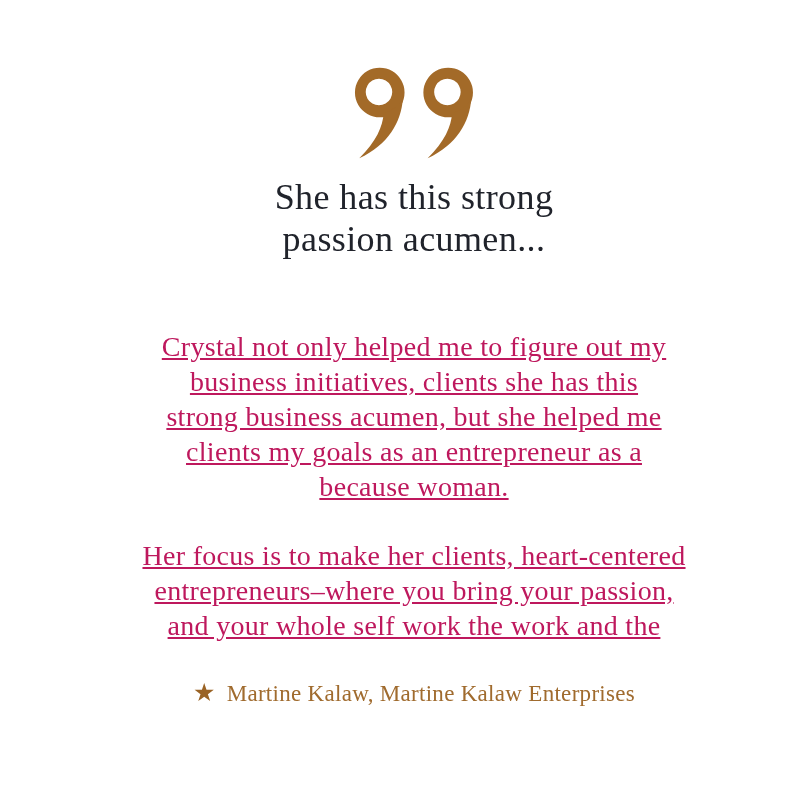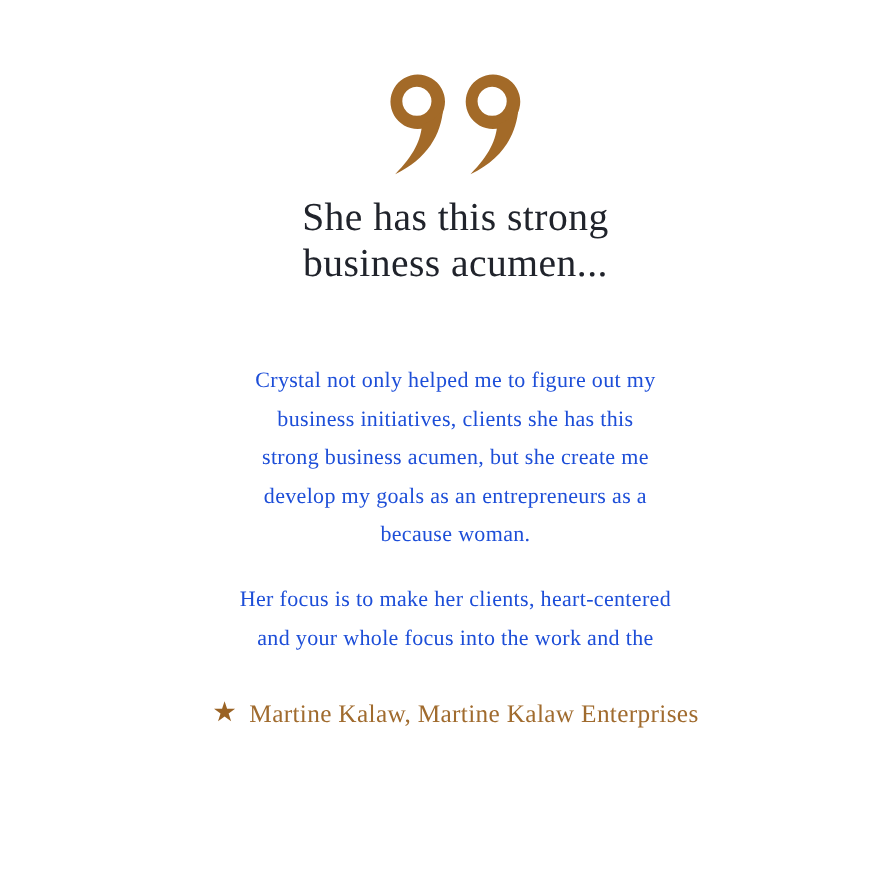--- a/index.html
+++ b/index.html
@@ -35,29 +35,30 @@
   .heading {
     margin-top: 14px;
     font-size: 36px;
     line-height: 1.18;
     letter-spacing: 0.4px;
     color: #20232b;
     font-weight: 400;
   }
   .heading .line { display: block; }
   .paragraph {
-    font-size: 20px;
+    font-size: 28px;
     line-height: 35px;
     letter-spacing: 0.3px;
-    color: #1d4ed8;
+    color: #be185d;
     font-weight: 400;
+    text-decoration: underline;
   }
   .paragraph .line { display: block; }
   .paragraph-1 { margin-top: 44px; }
-  .paragraph-2 { margin-top: 24px; }
+  .paragraph-2 { margin-top: 34px; }
   .attribution {
     margin-top: 38px;
     display: flex;
     align-items: center;
     justify-content: center;
     gap: 11px;
     color: #a06b2e;
     font-size: 23px;
     letter-spacing: 0.3px;
   }
@@ -78,34 +79,35 @@
     <g fill="#a36a28">
       <path fill-rule="evenodd" d="M36 2 a29 29 0 1 1 -0.1 0 Z M35 15 a15.5 15.5 0 1 0 0.1 0 Z"></path>
       <path d="M63 38 C61 66 46 92 12 108 C32 88 39.5 71 40.5 55 C49 53 58 47 63 38 Z"></path>
       <path fill-rule="evenodd" d="M116 2 a29 29 0 1 1 -0.1 0 Z M115 15 a15.5 15.5 0 1 0 0.1 0 Z"></path>
       <path d="M143 38 C141 66 126 92 92 108 C112 88 119.5 71 120.5 55 C129 53 138 47 143 38 Z"></path>
     </g>
   </svg>
 
   <h1 class="heading">
     <span class="line">She has this strong</span>
-    <span class="line">business acumen...</span>
+    <span class="line">passion acumen...</span>
   </h1>
 
   <div class="paragraph paragraph-1">
     <span class="line">Crystal not only helped me to figure out my</span>
     <span class="line">business initiatives, clients she has this</span>
-    <span class="line">strong business acumen, but she create me</span>
-    <span class="line">develop my goals as an entrepreneurs as a</span>
+    <span class="line">strong business acumen, but she helped me</span>
+    <span class="line">clients my goals as an entrepreneur as a</span>
     <span class="line">because woman.</span>
   </div>
 
   <div class="paragraph paragraph-2">
     <span class="line">Her focus is to make her clients, heart-centered</span>
-    <span class="line">and your whole focus into the work and the</span>
+    <span class="line">entrepreneurs–where you bring your passion,</span>
+    <span class="line">and your whole self work the work and the</span>
   </div>
 
   <div class="attribution">
     <span class="star">★</span>
     <span class="attribution-text">Martine Kalaw, Martine Kalaw Enterprises</span>
   </div>
 
 </div>
 
 </body></html>

